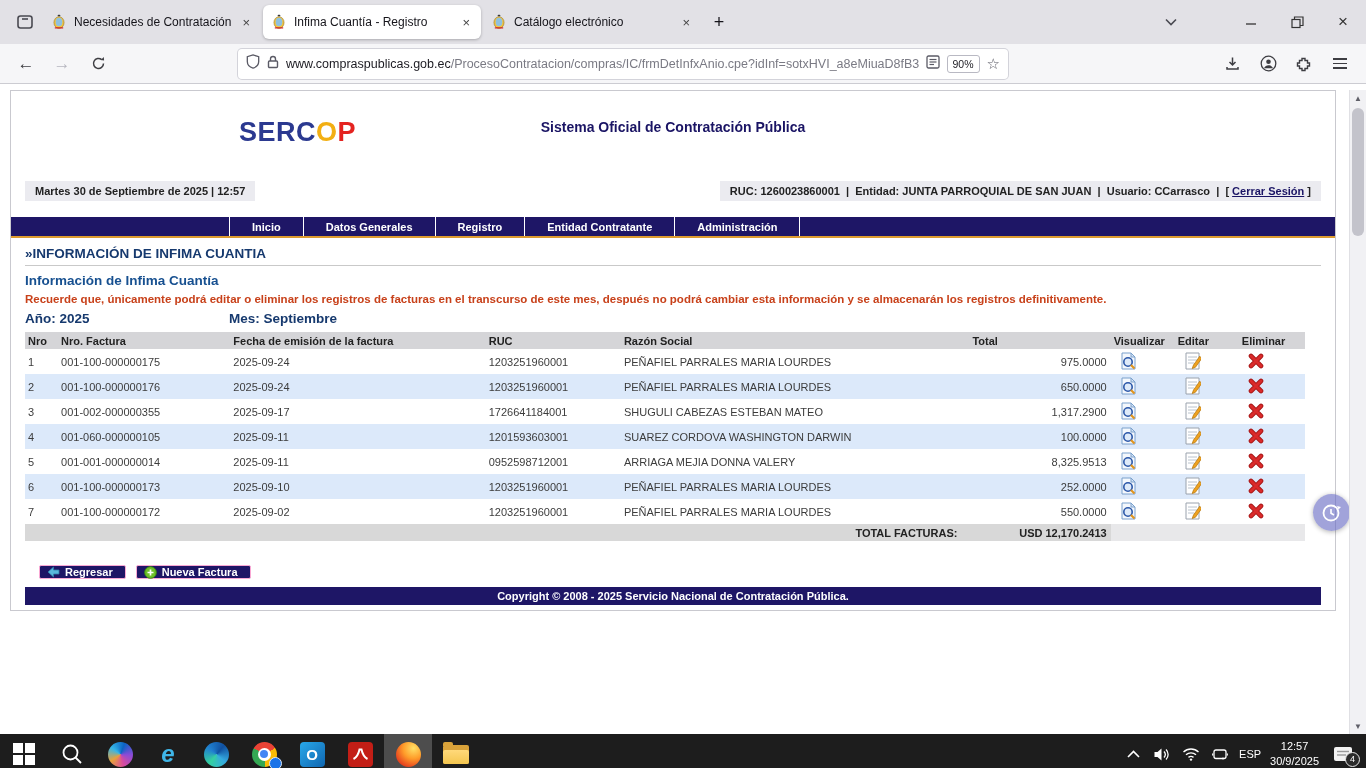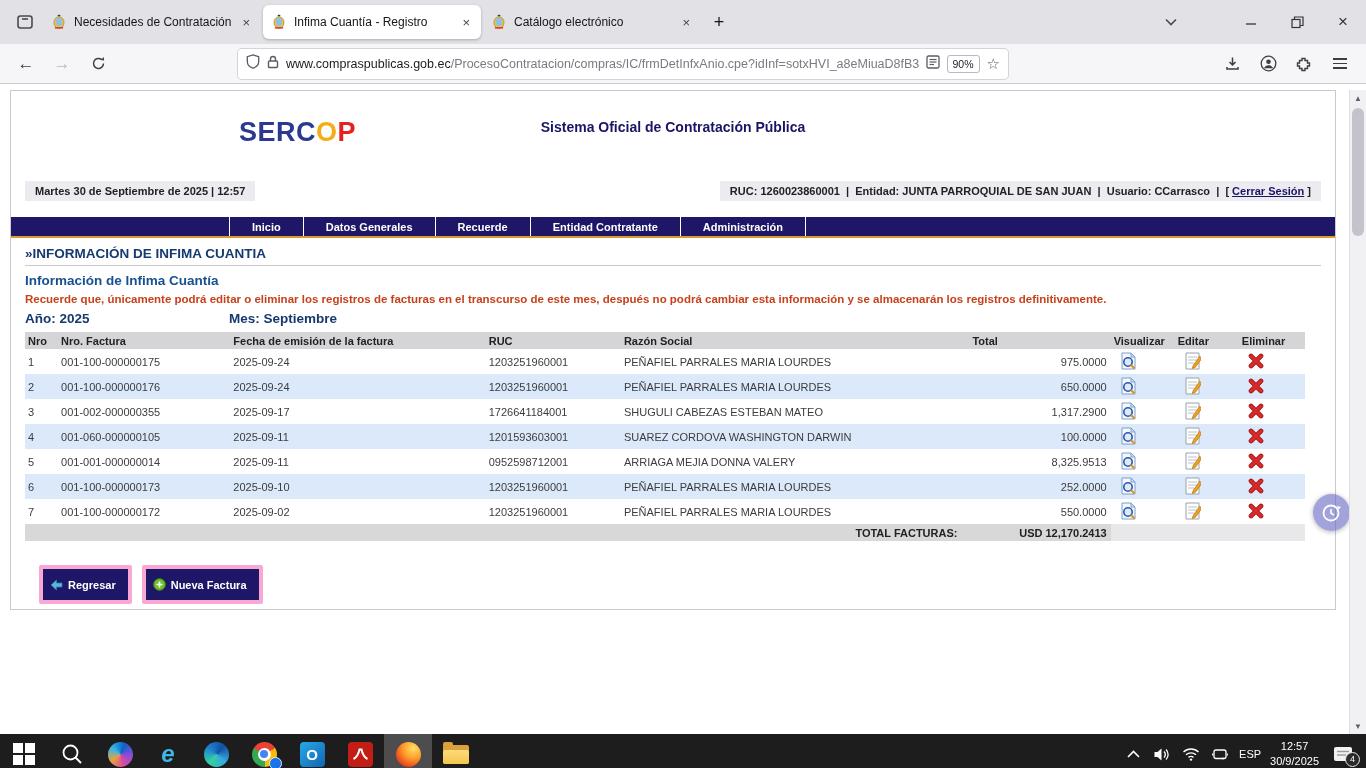--- a/index.html
+++ b/index.html
@@ -69,21 +69,21 @@
   td { height:25px; padding-left:3px; overflow:hidden; white-space:nowrap; }
   tr.alt td { background:#dce9fa; }
   td.c-total, .total-val { text-align:right; padding-right:4px; }
   th.c-total { text-align:left; }
   .icon-btn { display:inline-block; margin-left:6px; }
   .total-row td { background:#d8d8d8; font-weight:bold; color:#222; height:17px; }
   .total-row td.blankcell { background:#e8e8ea; }
   .total-label { text-align:right; padding-right:12px; }
 
   .btn-row { display:flex; gap:10px; margin:24px 0 0 14px; }
-  .btn { background:var(--navy); border:4px solid #f9a8d4; color:#fff; font-size:11px; font-weight:bold; height:39px; padding:0 12px 0 7px; display:flex; align-items:center; gap:5px; border-radius:2px; }
+  .btn { background:var(--navy); border:1px solid #f9a8d4; color:#fff; font-size:11px; font-weight:bold; height:14px; padding:0 12px 0 7px; display:flex; align-items:center; gap:5px; border-radius:2px; }
 
   .page-footer { margin:8px 14px 0; background:var(--navy); color:#fff; font-size:11px; font-weight:bold; text-align:center; height:18px; line-height:18px; }
 
   .float-widget { position:absolute; right:16px; top:404px; width:37px; height:37px; border-radius:50%; background:rgba(103,106,196,.62); box-shadow:0 1px 5px rgba(0,0,0,.3); display:flex; align-items:center; justify-content:center; }
 
   
   .taskbar { height:40px; background:#1d1d1d; display:flex; align-items:stretch; color:#fff; }
   .tb-slot { width:48px; display:flex; align-items:center; justify-content:center; position:relative; }
   .tb-slot.open::after { content:""; position:absolute; bottom:0; left:8px; right:8px; height:2.5px; background:#76b9ed; }
   .tb-slot.focused { background:#4d4d4d; }
@@ -248,21 +248,21 @@
         &nbsp;<span>|</span>&nbsp;
         <span>[</span>
         <a class="logout-link">Cerrar Sesión</a>
         <span>]</span>
       </div>
     </div>
 
     <nav class="navbar" id="menu">
         <span class="menu-item">Inicio</span>
         <span class="menu-item">Datos Generales</span>
-        <span class="menu-item">Recuerde</span>
+        <span class="menu-item">Registro</span>
         <span class="menu-item">Entidad Contratante</span>
         <span class="menu-item">Administración</span>
       </nav>
 
     <div class="content">
       <div class="crumb"><span>»</span><span>INFORMACIÓN DE INFIMA CUANTIA</span></div>
       <div class="subtitle">Información de Infima Cuantía</div>
       <div class="warning">Recuerde que, únicamente podrá editar o eliminar los registros de facturas en el transcurso de este mes, después no podrá cambiar esta información y se almacenarán los registros definitivamente.</div>
       <div class="ym">
         <span class="year">Año: 2025</span><span>Mes: Septiembre</span>
@@ -503,20 +503,21 @@
         <button class="btn">
           <svg width="13" height="13" viewBox="0 0 13 13">
               <circle cx="6.5" cy="6.5" r="5.8" fill="#6fbf2a" stroke="#3f8f10"></circle>
               <path d="M6.5 3.5v6M3.5 6.5h6" stroke="#fff" stroke-width="1.7"></path>
             </svg>
           <span>Nueva Factura</span>
         </button>
       </div>
     </div>
 
+    <div class="page-footer">Copyright © 2008 - 2025 Servicio Nacional de Contratación Pública.</div>
   </div>
 
   <div class="float-widget">
     <svg width="22" height="22" viewBox="0 0 22 22">
         <circle cx="10" cy="11" r="7.5" fill="none" stroke="#fff" stroke-width="1.8"></circle>
         <path d="M10 7v4.3l3 1.7" fill="none" stroke="#fff" stroke-width="1.6"></path>
         <path d="M16 4l4 1-2.5 2.5z" fill="#fff"></path>
       </svg>
   </div>
 

